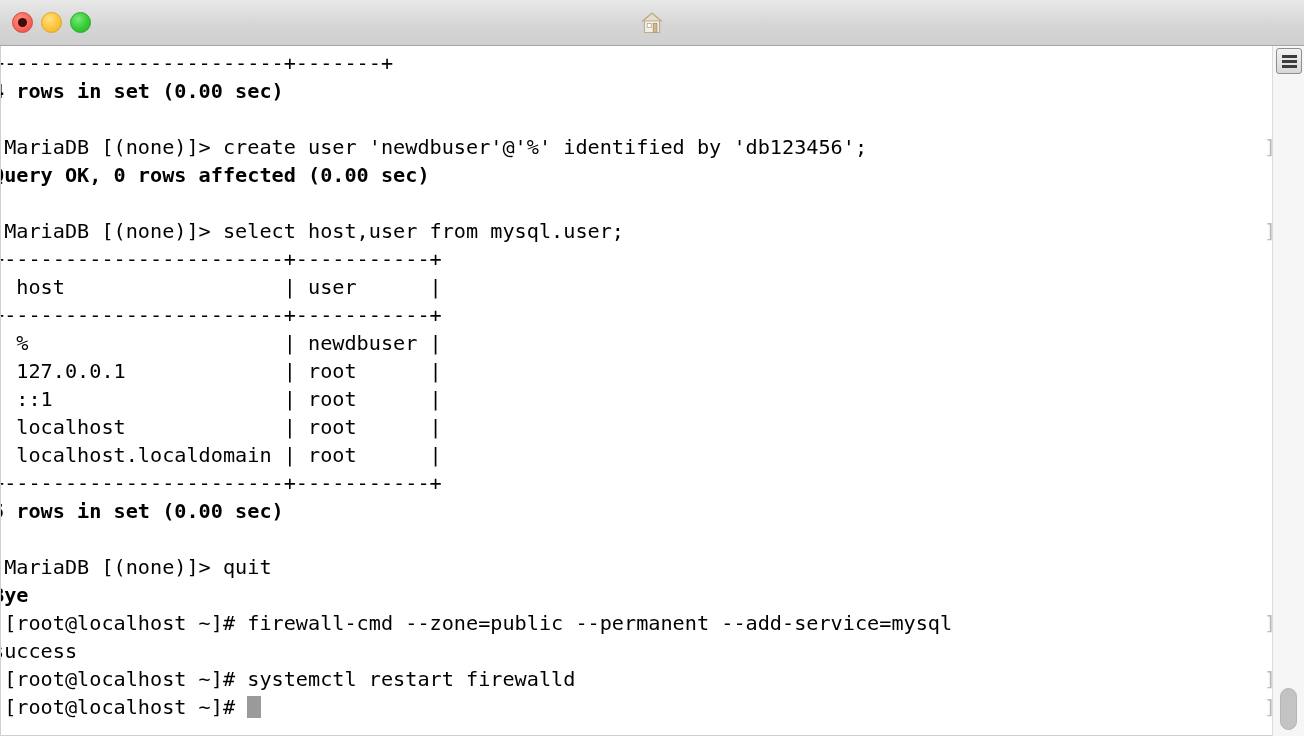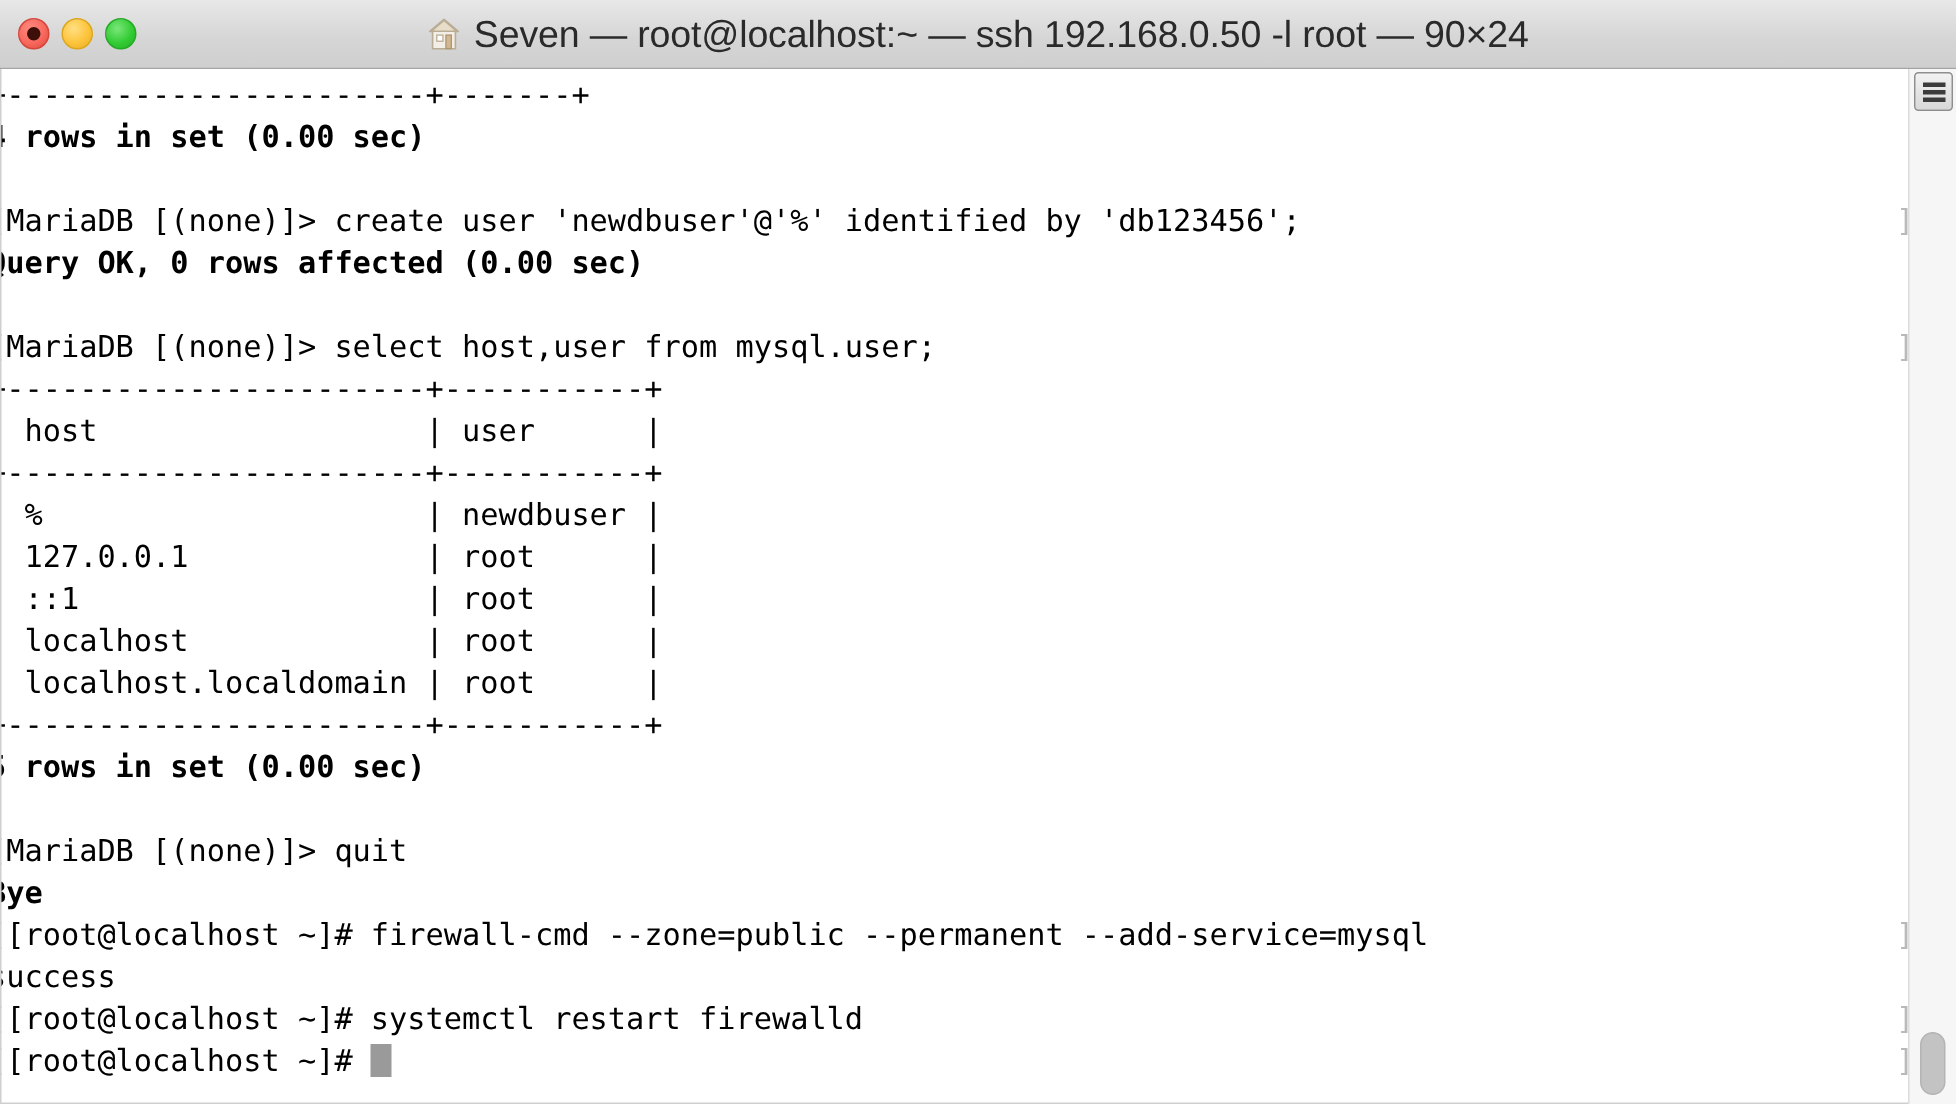--- a/index.html
+++ b/index.html
@@ -190,21 +190,20 @@
       <div class="light min"></div>
       <div class="light max"></div>
     </div>
     <div id="title-wrap">
       <svg id="home-icon" viewBox="0 0 22 24">
         <path d="M11 2 L20.5 10 L18.6 10 L18.6 21.5 L3.4 21.5 L3.4 10 L1.5 10 Z" fill="#f3efe6" stroke="#b9ad95" stroke-width="1.1" stroke-linejoin="round"></path>
         <path d="M11 2.6 L19.6 9.9 L2.4 9.9 Z" fill="#e8ddc8" stroke="#b9ad95" stroke-width="1"></path>
         <rect x="6.2" y="12.4" width="4.1" height="4.1" fill="#ffffff" stroke="#bcb09a" stroke-width="0.9"></rect>
         <rect x="12.3" y="12.4" width="3.6" height="9" fill="#d2b793" stroke="#b09770" stroke-width="0.9"></rect>
       </svg>
-      <div id="title-text">Seven — root@localhost:~ — ssh 192.168.0.50 -l root — 90×24</div>
     </div>
   </div>
 
   <div id="term">
     <div id="screen"><div class="line"><span>+-----------------------+-------+</span></div><div class="line"><span class="b">4 rows in set (0.00 sec)</span></div><div class="line"><span></span></div><div class="line"><span>[MariaDB [(none)]&gt; create user 'newdbuser'@'%' identified by 'db123456';</span><span class="wrap-right">]</span></div><div class="line"><span class="b">Query OK, 0 rows affected (0.00 sec)</span></div><div class="line"><span></span></div><div class="line"><span>[MariaDB [(none)]&gt; select host,user from mysql.user;</span><span class="wrap-right">]</span></div><div class="line"><span>+-----------------------+-----------+</span></div><div class="line"><span>| host                  | user      |</span></div><div class="line"><span>+-----------------------+-----------+</span></div><div class="line"><span>| %                     | newdbuser |</span></div><div class="line"><span>| 127.0.0.1             | root      |</span></div><div class="line"><span>| ::1                   | root      |</span></div><div class="line"><span>| localhost             | root      |</span></div><div class="line"><span>| localhost.localdomain | root      |</span></div><div class="line"><span>+-----------------------+-----------+</span></div><div class="line"><span class="b">5 rows in set (0.00 sec)</span></div><div class="line"><span></span></div><div class="line"><span>[MariaDB [(none)]&gt; quit</span></div><div class="line"><span class="b">Bye</span></div><div class="line"><span>[[root@localhost ~]# firewall-cmd --zone=public --permanent --add-service=mysql</span><span class="wrap-right">]</span></div><div class="line"><span>success</span></div><div class="line"><span>[[root@localhost ~]# systemctl restart firewalld</span><span class="wrap-right">]</span></div><div class="line"><span>[[root@localhost ~]# </span><span class="cursor"></span><span class="wrap-right">]</span></div></div>
   </div>
   <div id="term-border"></div>
 
   <div id="scrollbar">
     <div id="sb-button">

